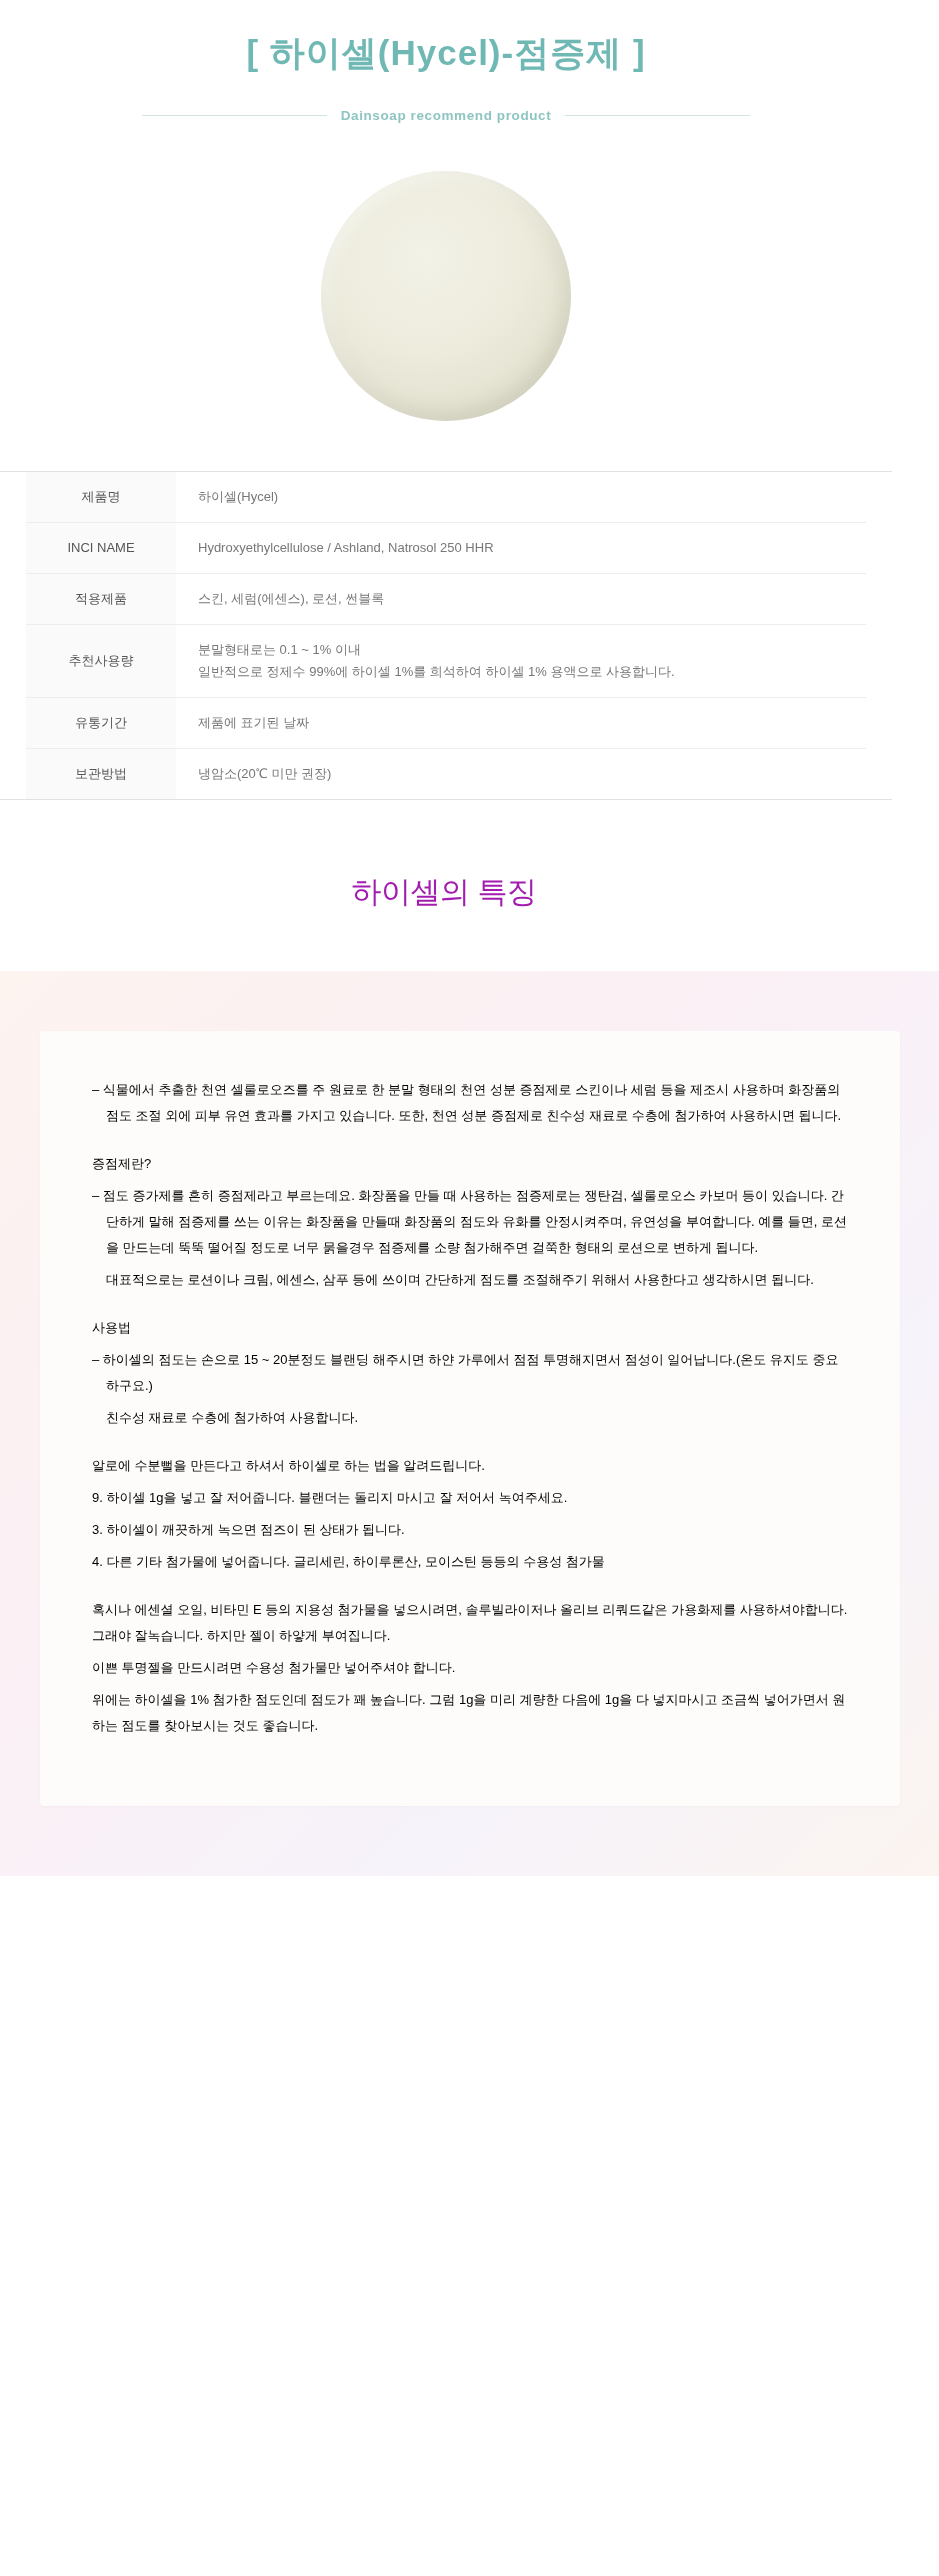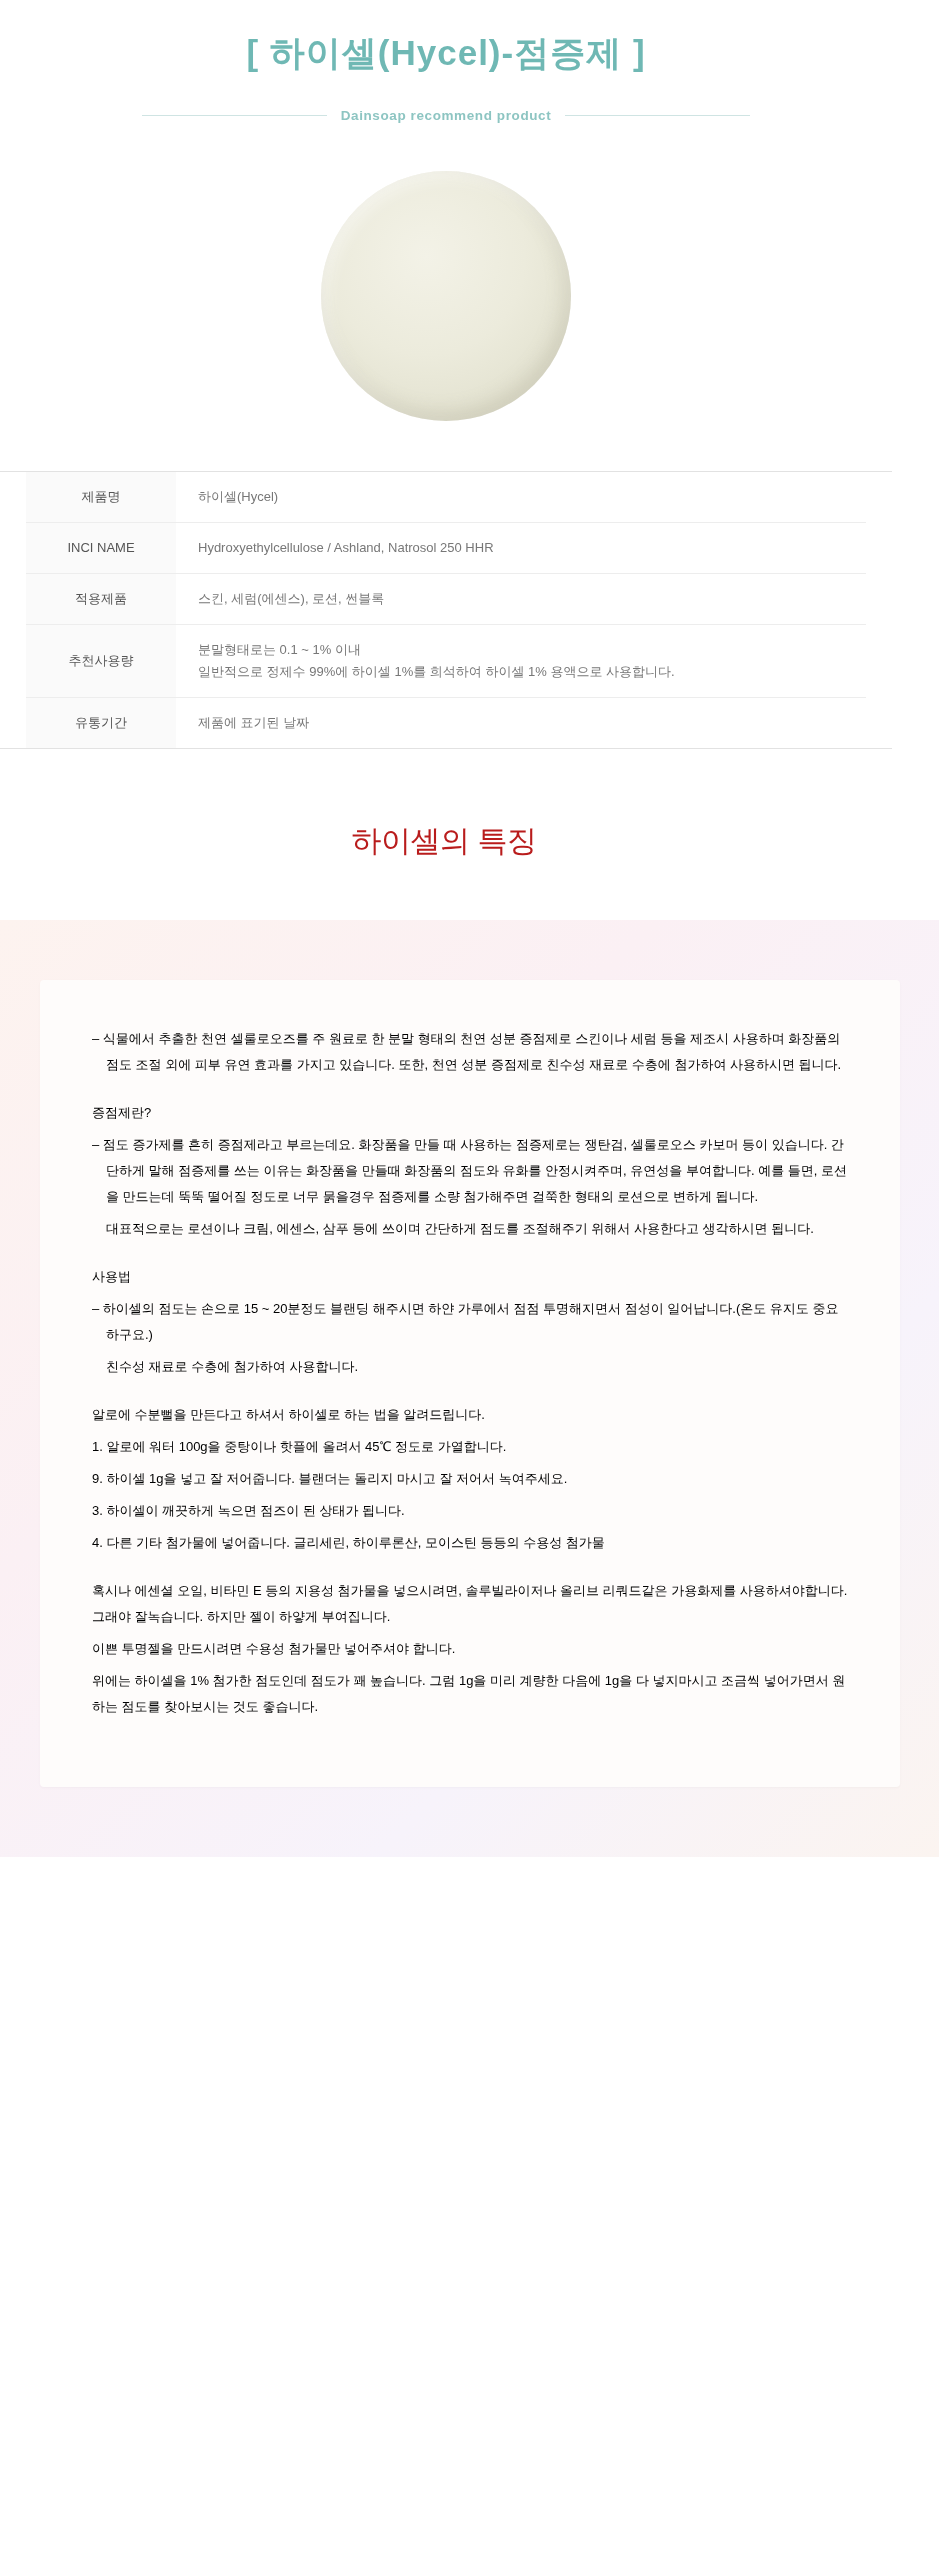--- a/index.html
+++ b/index.html
@@ -91,21 +91,21 @@
     line-height: 1.7;
     vertical-align: middle;
     font-size: 13px;
   }
   .spec-table td .line2 { display: block; }
 
   
   .feature-heading {
     text-align: center;
     font-size: 30px;
-    color: #b91c1c;
+    color: #a21caf;
     padding: 72px 4px 58px 0;
     letter-spacing: -0.5px;
   }
 
   
   .panel-outer {
     width: 940px;
     background: linear-gradient(135deg, #fdf3ef 0%, #fbf0f4 35%, #f7f3fb 70%, #fbf4f0 100%);
     padding: 60px 40px 70px 40px;
   }
@@ -173,41 +173,46 @@
             <span class="line2">분말형태로는 0.1 ~ 1% 이내</span>
             <span class="line2">일반적으로 정제수 99%에 하이셀 1%를 희석하여 하이셀 1% 용액으로 사용합니다.</span>
           </td>
         </tr>
         <tr>
           <th>유통기간</th>
           <td>
             <span>제품에 표기된 날짜</span>
           </td>
         </tr>
+        <tr>
+          <th>보관방법</th>
+          <td>
+            <span>냉암소(20℃ 미만 권장)</span>
+          </td>
+        </tr>
       </tbody>
     </table>
   </div>
 
   <div class="feature-heading">하이셀의 특징</div>
 
   <div class="panel-outer">
     <div class="panel-inner">
 
       <p class="para hang">– 식물에서 추출한 천연 셀룰로오즈를 주 원료로 한 분말 형태의 천연 성분 증점제로 스킨이나 세럼 등을 제조시 사용하며 화장품의 점도 조절 외에 피부 유연 효과를 가지고 있습니다. 또한, 천연 성분 증점제로 친수성 재료로 수층에 첨가하여 사용하시면 됩니다.</p>
 
       <p class="para tight label-line">증점제란?</p>
       <p class="para tight hang">– 점도 증가제를 흔히 증점제라고 부르는데요. 화장품을 만들 때 사용하는 점증제로는 쟁탄검, 셀룰로오스 카보머 등이 있습니다. 간단하게 말해 점증제를 쓰는 이유는 화장품을 만들때 화장품의 점도와 유화를 안정시켜주며, 유연성을 부여합니다. 예를 들면, 로션을 만드는데 뚝뚝 떨어질 정도로 너무 묽을경우 점증제를 소량 첨가해주면 걸쭉한 형태의 로션으로 변하게 됩니다.</p>
       <p class="para" style="padding-left:14px;">대표적으로는 로션이나 크림, 에센스, 삼푸 등에 쓰이며 간단하게 점도를 조절해주기 위해서 사용한다고 생각하시면 됩니다.</p>
 
       <p class="para tight label-line">사용법</p>
       <p class="para tight hang">– 하이셀의 점도는 손으로 15 ~ 20분정도 블랜딩 해주시면 하얀 가루에서 점점 투명해지면서 점성이 일어납니다.(온도 유지도 중요하구요.)</p>
       <p class="para" style="padding-left:14px;">친수성 재료로 수층에 첨가하여 사용합니다.</p>
 
       <p class="para tight">알로에 수분뻘을 만든다고 하셔서 하이셀로 하는 법을 알려드립니다.</p>
-      <p class="para tight">1. 알로에 워터 100g을 중탕이나 핫플에 올려서 45℃ 정도로 가열합니다.</p>
       <p class="para tight">9. 하이셀 1g을 넣고 잘 저어줍니다. 블랜더는 돌리지 마시고 잘 저어서 녹여주세요.</p>
       <p class="para tight">3. 하이셀이 깨끗하게 녹으면 점즈이 된 상태가 됩니다.</p>
       <p class="para">4. 다른 기타 첨가물에 넣어줍니다. 글리세린, 하이루론산, 모이스틴 등등의 수용성 첨가물</p>
 
       <p class="para tight">혹시나 에센셜 오일, 비타민 E 등의 지용성 첨가물을 넣으시려면, 솔루빌라이저나 올리브 리쿼드같은 가용화제를 사용하셔야합니다. 그래야 잘녹습니다. 하지만 젤이 하얗게 부여집니다.</p>
       <p class="para tight">이쁜 투명젤을 만드시려면 수용성 첨가물만 넣어주셔야 합니다.</p>
       <p class="para" style="margin-bottom:13px;">위에는 하이셀을 1% 첨가한 점도인데 점도가 꽤 높습니다. 그럼 1g을 미리 계량한 다음에 1g을 다 넣지마시고 조금씩 넣어가면서 원하는 점도를 찾아보시는 것도 좋습니다.</p>
 
     </div>
   </div>

